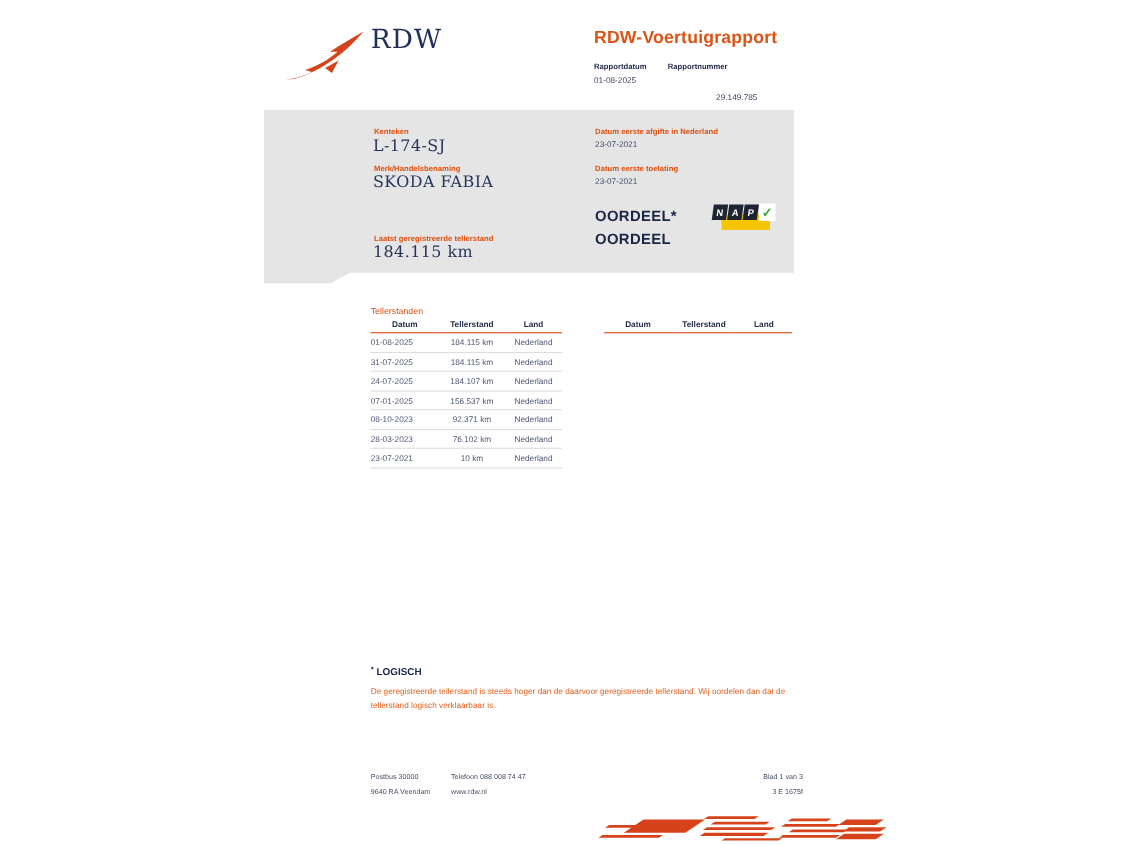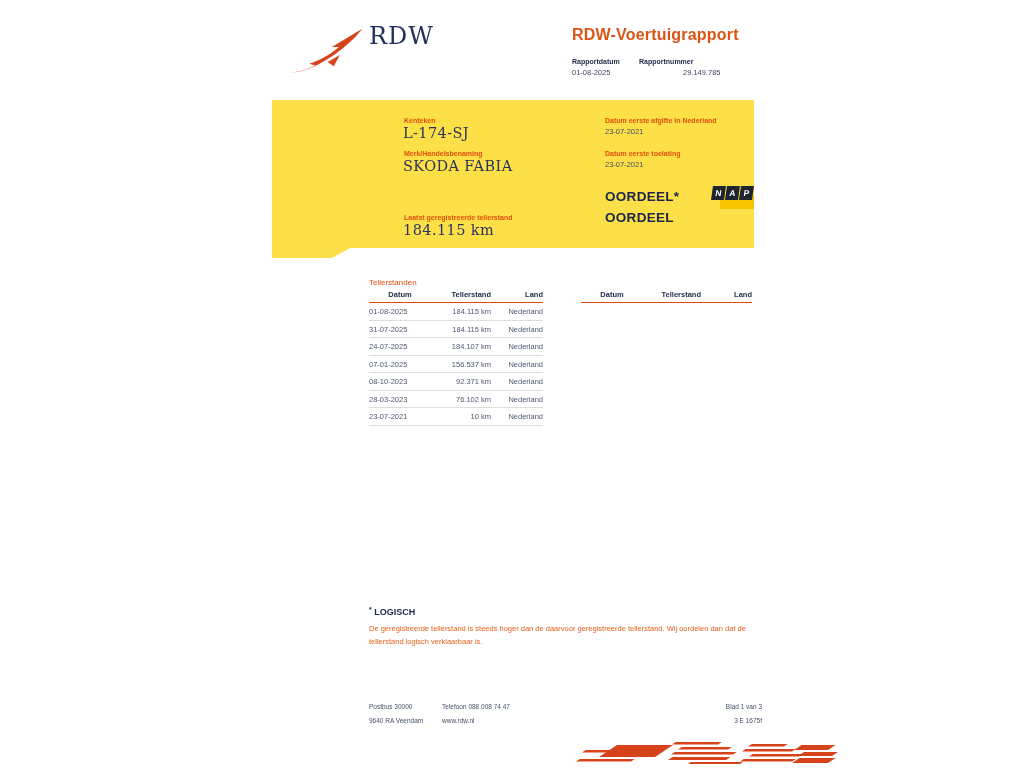--- a/index.html
+++ b/index.html
@@ -1,49 +1,49 @@
 <!DOCTYPE html>
 <html><head>
 <meta charset="utf-8">
 <style>
   html,body{margin:0;padding:0;background:#ffffff;}
   #page{position:relative;width:1024px;height:768px;background:#ffffff;overflow:hidden;
         font-family:"Liberation Sans",sans-serif;color:#27335a;}
-  .abs{position:absolute;margin-left:32px;}
+  .abs{position:absolute;}
 
   
   #brand-word{left:337px;top:22px;font-family:"DejaVu Serif",serif;font-size:24px;
               color:#22305c;letter-spacing:1px;}
   #report-title{left:540px;top:26px;font-size:16px;font-weight:bold;color:#dc5415;letter-spacing:.2px;}
   .meta-label{font-size:7px;font-weight:bold;color:#1e2848;}
   .meta-value{font-size:7.5px;color:#3d4660;}
 
   
-  #vehicle-panel{left:240px;top:100px;width:482px;height:158px;background:#fde047;
+  #vehicle-panel{left:240px;top:100px;width:482px;height:158px;background:#e5e5e5;
     clip-path:polygon(0 0,100% 0,100% 93.7%,16.2% 93.7%,12.4% 100%,0 100%);}
   .fld-label{font-size:7px;font-weight:bold;color:#e04f0d;}
   .fld-big{font-family:"DejaVu Serif",serif;font-size:14.5px;color:#27335a;letter-spacing:.4px;}
   .fld-small{font-size:7.5px;color:#444f66;}
   #oordeel{font-size:13.5px;font-weight:bold;color:#1b2545;line-height:21px;letter-spacing:.3px;}
 
   
   #nap{left:408px;top:86px;width:56px;height:26px;}
   #nap .yellow{position:absolute;left:8px;top:9px;width:44px;height:14px;background:#f6c500;}
   .nap-tile{position:absolute;top:0;width:13px;height:14px;background:#1e2430;color:#ffffff;
             font-size:8.5px;font-weight:bold;text-align:center;line-height:14px;
             transform:skewX(-8deg);}
   #nap .check-tile{position:absolute;left:42px;top:-1px;width:15px;height:16px;background:#ffffff;
             color:#35a733;font-size:12px;font-weight:bold;text-align:center;line-height:16px;}
 
   
   .mtable{border-collapse:collapse;table-layout:fixed;}
   .mtable th{font-size:7.5px;font-weight:bold;color:#1e2848;text-align:center;
              padding:0 0 3px 0;border-bottom:1.5px solid #db4b0f;}
   .mtable td{font-size:7.5px;color:#4e5872;padding:4px 0 3.5px 0;border-bottom:1px solid #dedede;}
-  .mtable .r{text-align:right;}
+  .mtable .r{text-align:center;}
   #section-title{left:337px;top:278px;font-size:8px;font-weight:normal;color:#e04f0d;}
 
   
   #footnote-title{left:337px;top:606px;font-size:9px;font-weight:bold;color:#1b2545;}
   #footnote-title .ast{font-size:7px;vertical-align:3px;}
   #footnote-text{left:337px;top:622px;width:394px;font-size:7.5px;line-height:13px;color:#e6611e;}
 
   
   .foot{font-size:6.5px;color:#46506a;}
   #foot-right{left:630px;width:100px;text-align:right;}
@@ -61,21 +61,21 @@
       <path fill="#d6431a" d="M48 40 L62 32 L55 45 Z"></path>
     </svg>
   </div>
   <div class="abs" id="brand-word">RDW</div>
 
   <div class="abs" id="report-title">RDW-Voertuigrapport</div>
 
   <div class="abs meta-label" style="left:540px;top:58px;">Rapportdatum</div>
   <div class="abs meta-value" style="left:540px;top:68px;">01-08-2025</div>
   <div class="abs meta-label" style="left:607px;top:58px;">Rapportnummer</div>
-  <div class="abs meta-value" style="left:607px;top:68px;padding-left:44px;">29.149.785</div>
+  <div class="abs meta-value" style="left:607px;top:84px;padding-left:44px;">29.149.785</div>
 
   <div class="abs" id="vehicle-panel">
     <div class="abs fld-label" style="left:100px;top:17px;">Kenteken</div>
     <div class="abs fld-big" style="left:99px;top:25px;">L-174-SJ</div>
     <div class="abs fld-label" style="left:100px;top:50px;">Merk/Handelsbenaming</div>
     <div class="abs fld-big" style="left:99px;top:58px;">SKODA FABIA</div>
     <div class="abs fld-label" style="left:100px;top:114px;">Laatst geregistreerde tellerstand</div>
     <div class="abs fld-big" style="left:99px;top:122px;">184.115 km</div>
 
     <div class="abs fld-label" style="left:301px;top:17px;">Datum eerste afgifte in Nederland</div>

